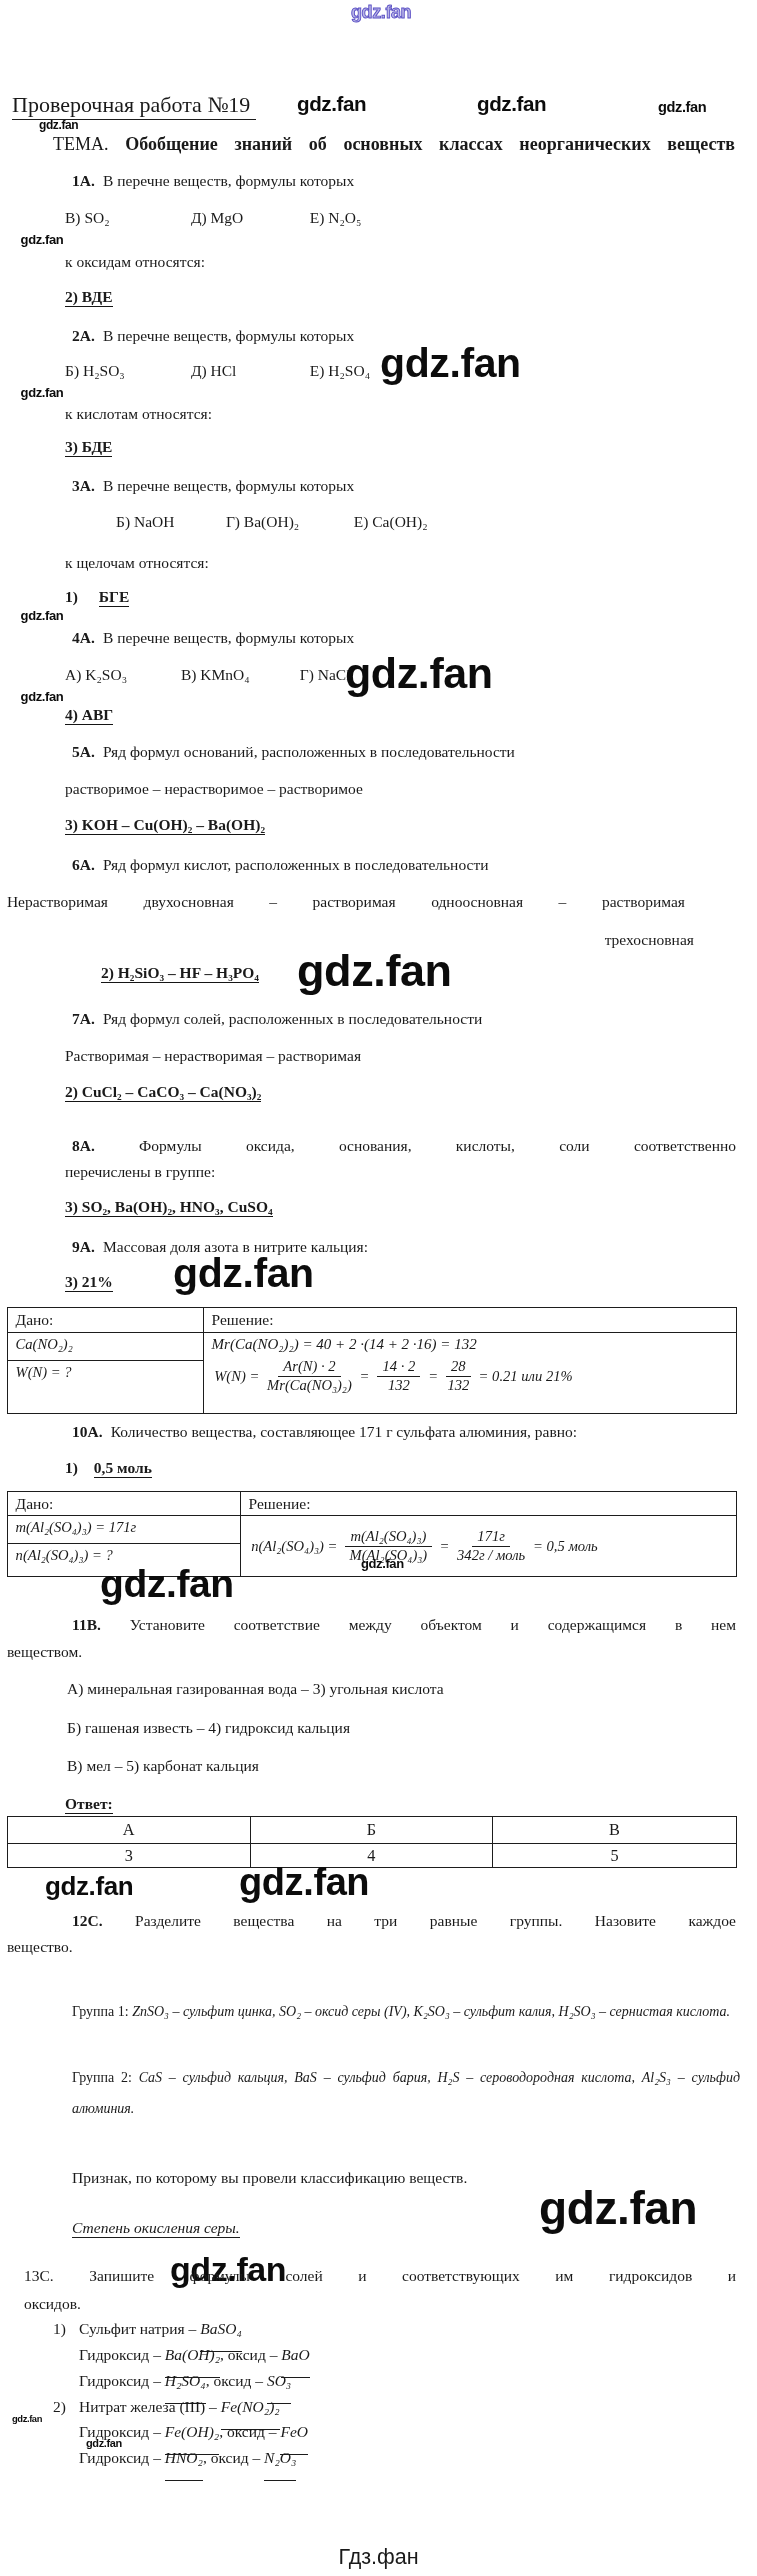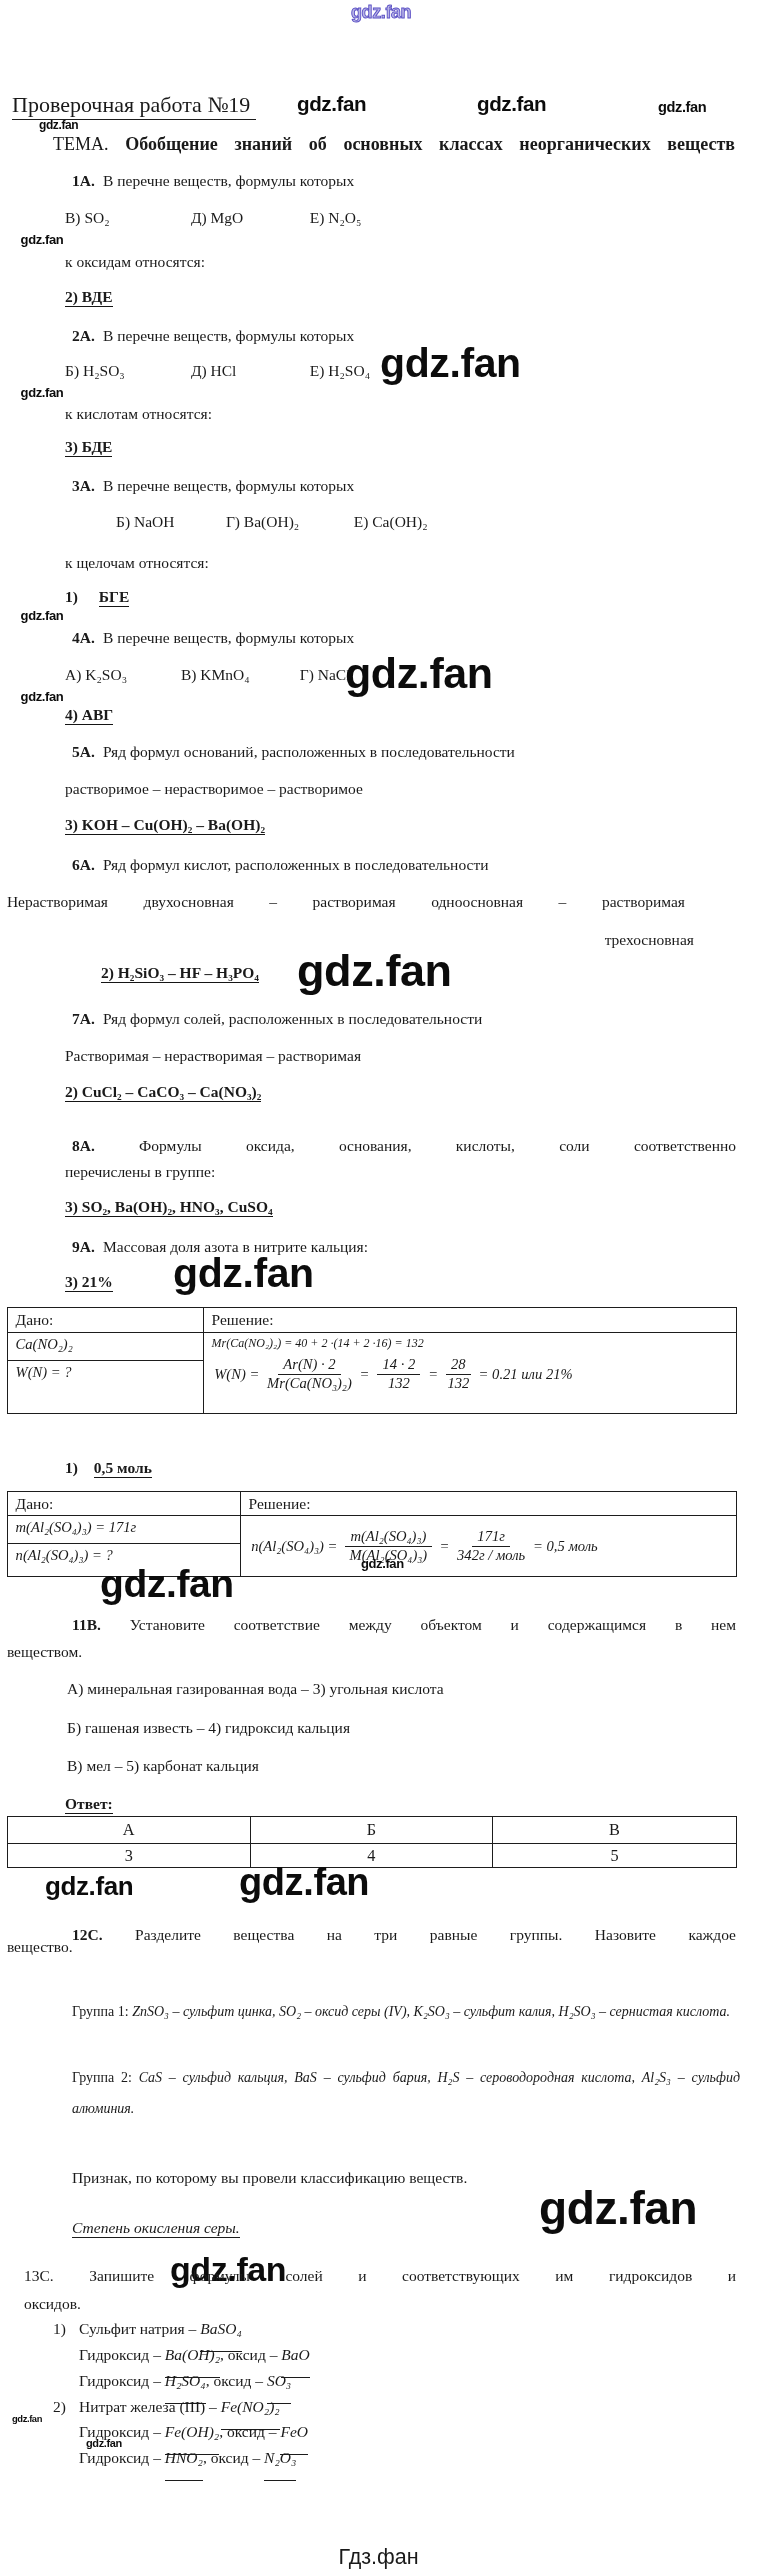--- a/index.html
+++ b/index.html
@@ -165,21 +165,21 @@
     <span class="ans">3) 21%</span>
   </div>
   <div class="wm" style="top:1253px;left:173px;font-size:41px;">gdz.fan</div>
 
   <div class="tbl" style="top:1307px;left:6.9px;width:730px;height:107px;grid-template-columns:196px 1fr;grid-template-rows:25px 28px 1fr;">
     <div class="cell br bb" style="grid-column:1;grid-row:1;">Дано:</div>
     <div class="cell bb" style="grid-column:2;grid-row:1;">Решение:</div>
     <div class="cell br bb i" style="grid-column:1;grid-row:2;font-size:14.6px;">Ca(NO₂)₂</div>
     <div class="cell br i" style="grid-column:1;grid-row:3;font-size:14.6px;">W(N) = ?</div>
     <div class="cell" style="grid-column:2;grid-row:2 / span 2;padding-top:3.4px;">
-      <div class="i" style="font-size:12px;">Mr(Ca(NO₂)₂) = 40 + 2 ·(14 + 2 ·16) = 132</div>
+      <div class="i" style="font-size:15px;">Mr(Ca(NO₂)₂) = 40 + 2 ·(14 + 2 ·16) = 132</div>
       <div class="math" style="margin-top:4.3px;">
         <span class="mtxt">W(N) =</span>
         <span class="frac">
           <span class="fn">Ar(N) · 2</span>
           <span class="fd">Mr(Ca(NO₃)₂)</span>
         </span>
         <span class="mtxt">=</span>
         <span class="frac">
           <span class="fn">14 · 2</span>
           <span class="fd">132</span>
@@ -187,20 +187,24 @@
         <span class="mtxt">=</span>
         <span class="frac">
           <span class="fn">28</span>
           <span class="fd">132</span>
         </span>
         <span class="mtxt">= 0.21  или  21%</span>
       </div>
     </div>
   </div>
 
+  <div class="ln" style="top:1422px;left:72px;">
+    <span class="b">10А.</span>
+    <span style="margin-left:4.3px;">Количество вещества, составляющее 171 г сульфата алюминия, равно:</span>
+  </div>
   <div class="ln" style="top:1458px;left:65px;">
     <span class="b">1)</span>
     <span class="ans" style="margin-left:12px;">0,5 моль</span>
   </div>
 
   <div class="tbl" style="top:1491px;left:6.9px;width:730px;height:86px;grid-template-columns:233px 1fr;grid-template-rows:24px 28px 1fr;">
     <div class="cell br bb" style="grid-column:1;grid-row:1;">Дано:</div>
     <div class="cell bb" style="grid-column:2;grid-row:1;">Решение:</div>
     <div class="cell br bb i" style="grid-column:1;grid-row:2;font-size:14.6px;">m(Al₂(SO₄)₃) = 171г</div>
     <div class="cell br i" style="grid-column:1;grid-row:3;font-size:14.6px;">n(Al₂(SO₄)₃) = ?</div>
@@ -239,21 +243,21 @@
     <div class="cell t3cell br bb" style="grid-column:1;grid-row:1;">А</div>
     <div class="cell t3cell br bb" style="grid-column:2;grid-row:1;">Б</div>
     <div class="cell t3cell bb" style="grid-column:3;grid-row:1;">В</div>
     <div class="cell t3cell br" style="grid-column:1;grid-row:2;">3</div>
     <div class="cell t3cell br" style="grid-column:2;grid-row:2;">4</div>
     <div class="cell t3cell" style="grid-column:3;grid-row:2;">5</div>
   </div>
   <div class="wm" style="top:1873px;left:45px;font-size:26px;">gdz.fan</div>
   <div class="wm" style="top:1863px;left:239px;font-size:38px;">gdz.fan</div>
 
-  <div class="ln just" style="top:1911px;left:72px;width:664px;margin-top:14px;">
+  <div class="ln just" style="top:1911px;left:72px;width:664px;">
     <span class="b">12С.</span>
     <span>Разделите вещества на три равные группы. Назовите каждое</span>
   </div>
   <div class="ln" style="top:1937px;left:6.9px;">вещество.</div>
 
   <div class="grp" style="top:1968px;left:72px;">
     <span>Группа 1:</span>
     <span class="i">ZnSO₃ – сульфит цинка, SO₂ – оксид серы (IV), K₂SO₃ – сульфит калия, H₂SO₃ – сернистая кислота.</span>
   </div>
   <div class="grp" style="top:2034px;left:72px;">

